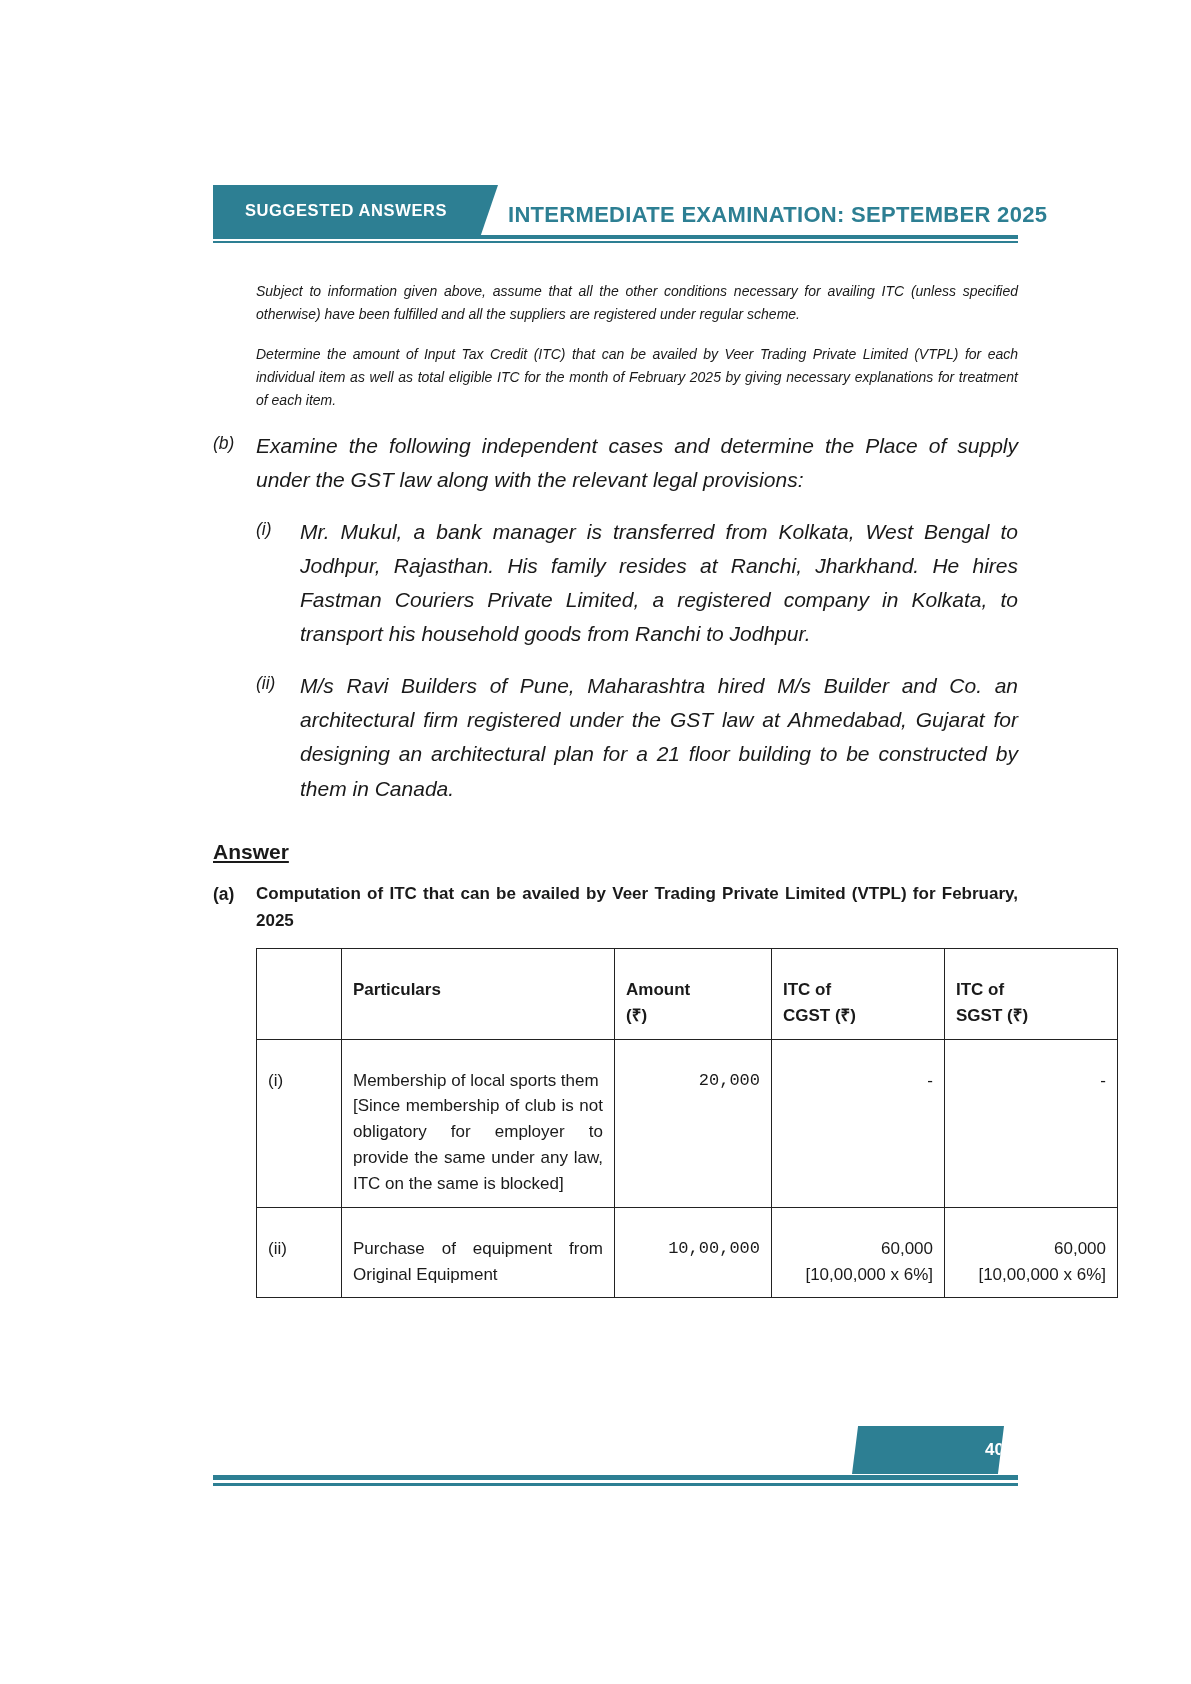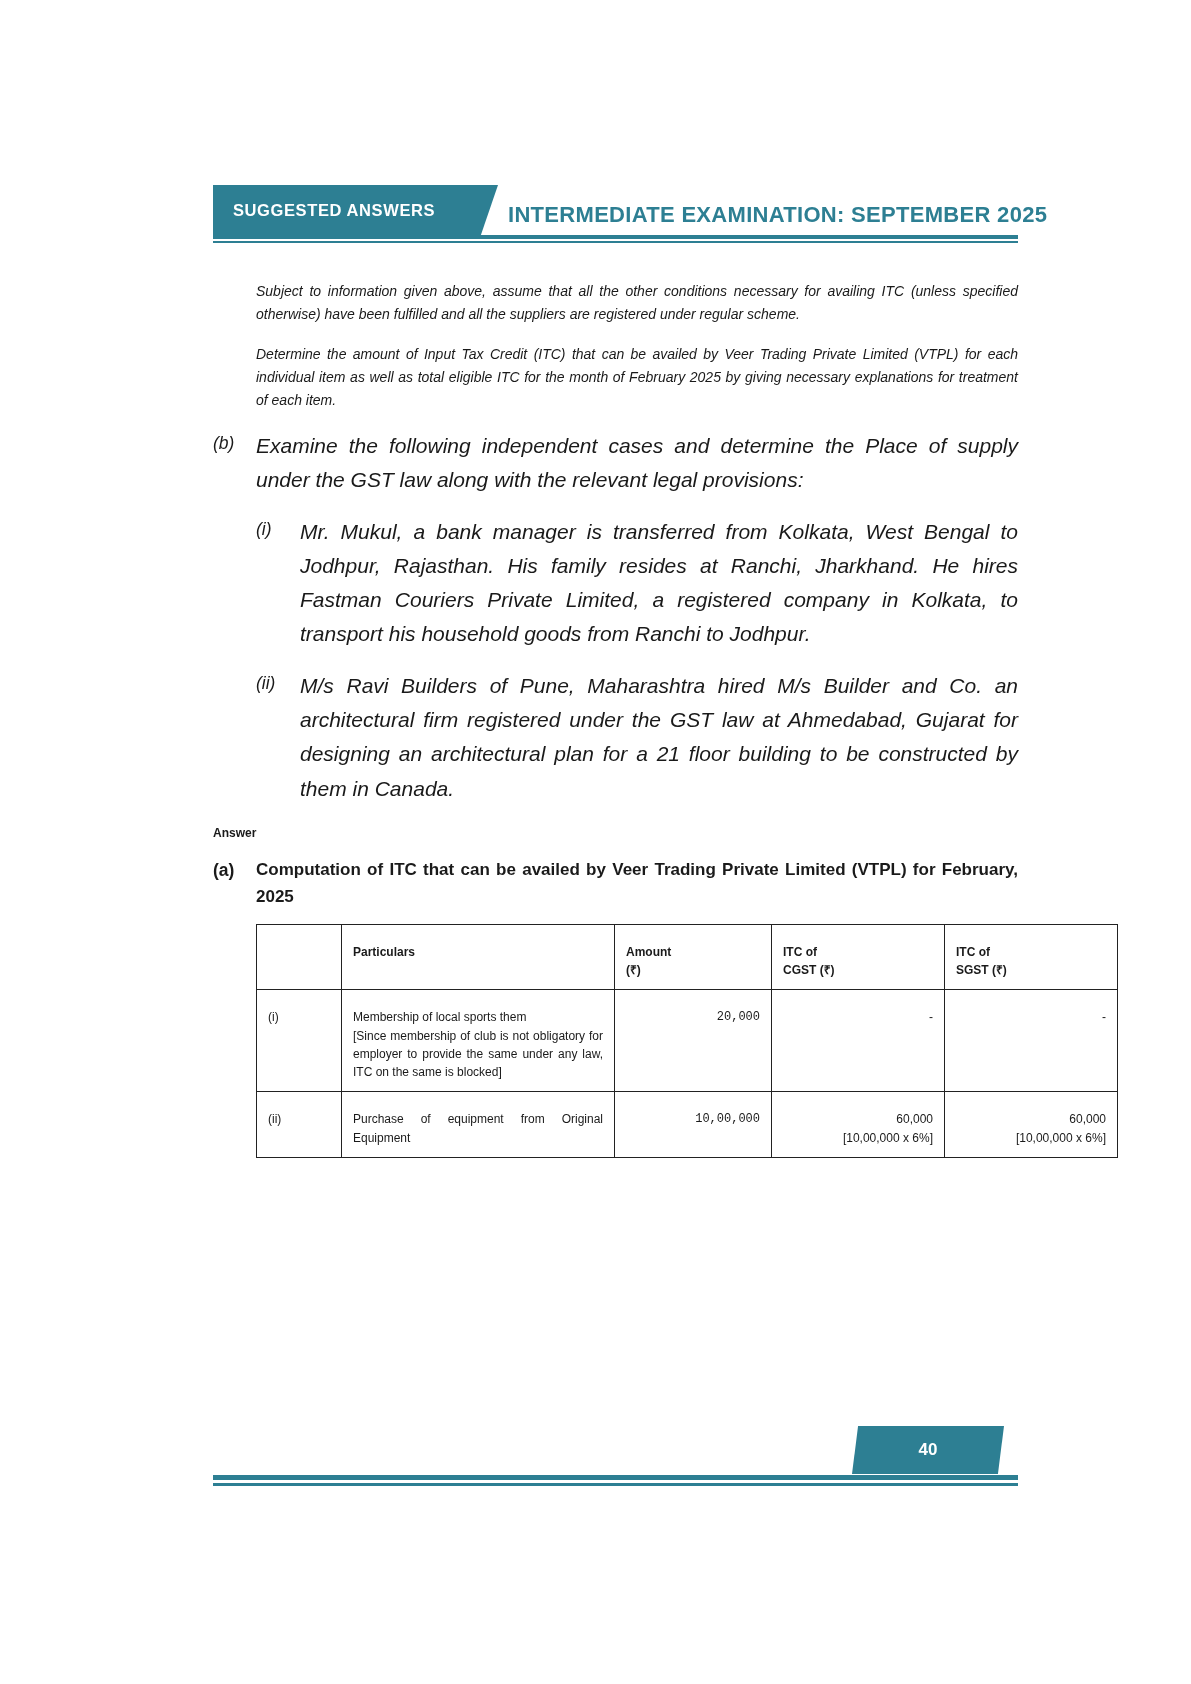--- a/index.html
+++ b/index.html
@@ -33,21 +33,21 @@
     background: #2d7f93;
     clip-path: polygon(0 0, 100% 0, 94% 100%, 0% 100%);
     display: flex;
     align-items: center;
   }
   .header-left-label {
     color: #ffffff;
     font-size: 16.5px;
     font-weight: bold;
     letter-spacing: 0.6px;
-    padding-left: 20px;
+    padding-left: 32px;
   }
   .header-right-label {
     position: absolute;
     left: 508px;
     top: 17px;
     color: #2d7f93;
     font-size: 22px;
     font-weight: bold;
     letter-spacing: 0.3px;
   }
@@ -100,23 +100,24 @@
   .row .body-text {
     flex: 1 1 auto;
     font-size: 21px;
     line-height: 1.62;
     text-align: justify;
   }
   .m-b { width: 43px; }
   .m-i { width: 44px; margin-left: 43px; }
 
   .answer-head {
-    font-size: 12px;
-    font-weight: bold;
-    margin: 20px 0 16px 0;
+    font-size: 21px;
+    font-weight: bold;
+    margin: 34px 0 16px 0;
+    text-decoration: underline;
   }
   .ans-row {
     display: flex;
     margin-bottom: 14px;
   }
   .ans-row .marker {
     width: 43px;
     font-weight: bold;
     font-size: 17.5px;
     line-height: 1.6;
@@ -132,22 +133,22 @@
   
   table.itc {
     border-collapse: collapse;
     margin-left: 43px;
     width: 762px;
     table-layout: fixed;
   }
   table.itc td, table.itc th {
     border: 1.6px solid #222;
     vertical-align: top;
-    padding: 18px 11px 10px 11px;
-    font-size: 12px;
+    padding: 28px 11px 10px 11px;
+    font-size: 17px;
     line-height: 1.52;
   }
   table.itc th {
     font-weight: bold;
     text-align: left;
   }
   .c-idx { width: 62px; }
   .c-part { width: 250px; }
   .c-amt { width: 134px; }
   .c-cgst { width: 150px; }
@@ -162,21 +163,21 @@
   .footer-tab {
     position: absolute;
     left: 852px;
     top: 1426px;
     width: 152px;
     height: 48px;
     background: #2d7f93;
     clip-path: polygon(4% 0, 100% 0, 96% 100%, 0% 100%);
     display: flex;
     align-items: center;
-    justify-content: center;
+    justify-content: flex-end;
   }
   .footer-page {
     color: #ffffff;
     font-size: 17px;
     font-weight: bold;
   }
   .footer-rule {
     position: absolute;
     left: 213px;
     top: 1475px;

